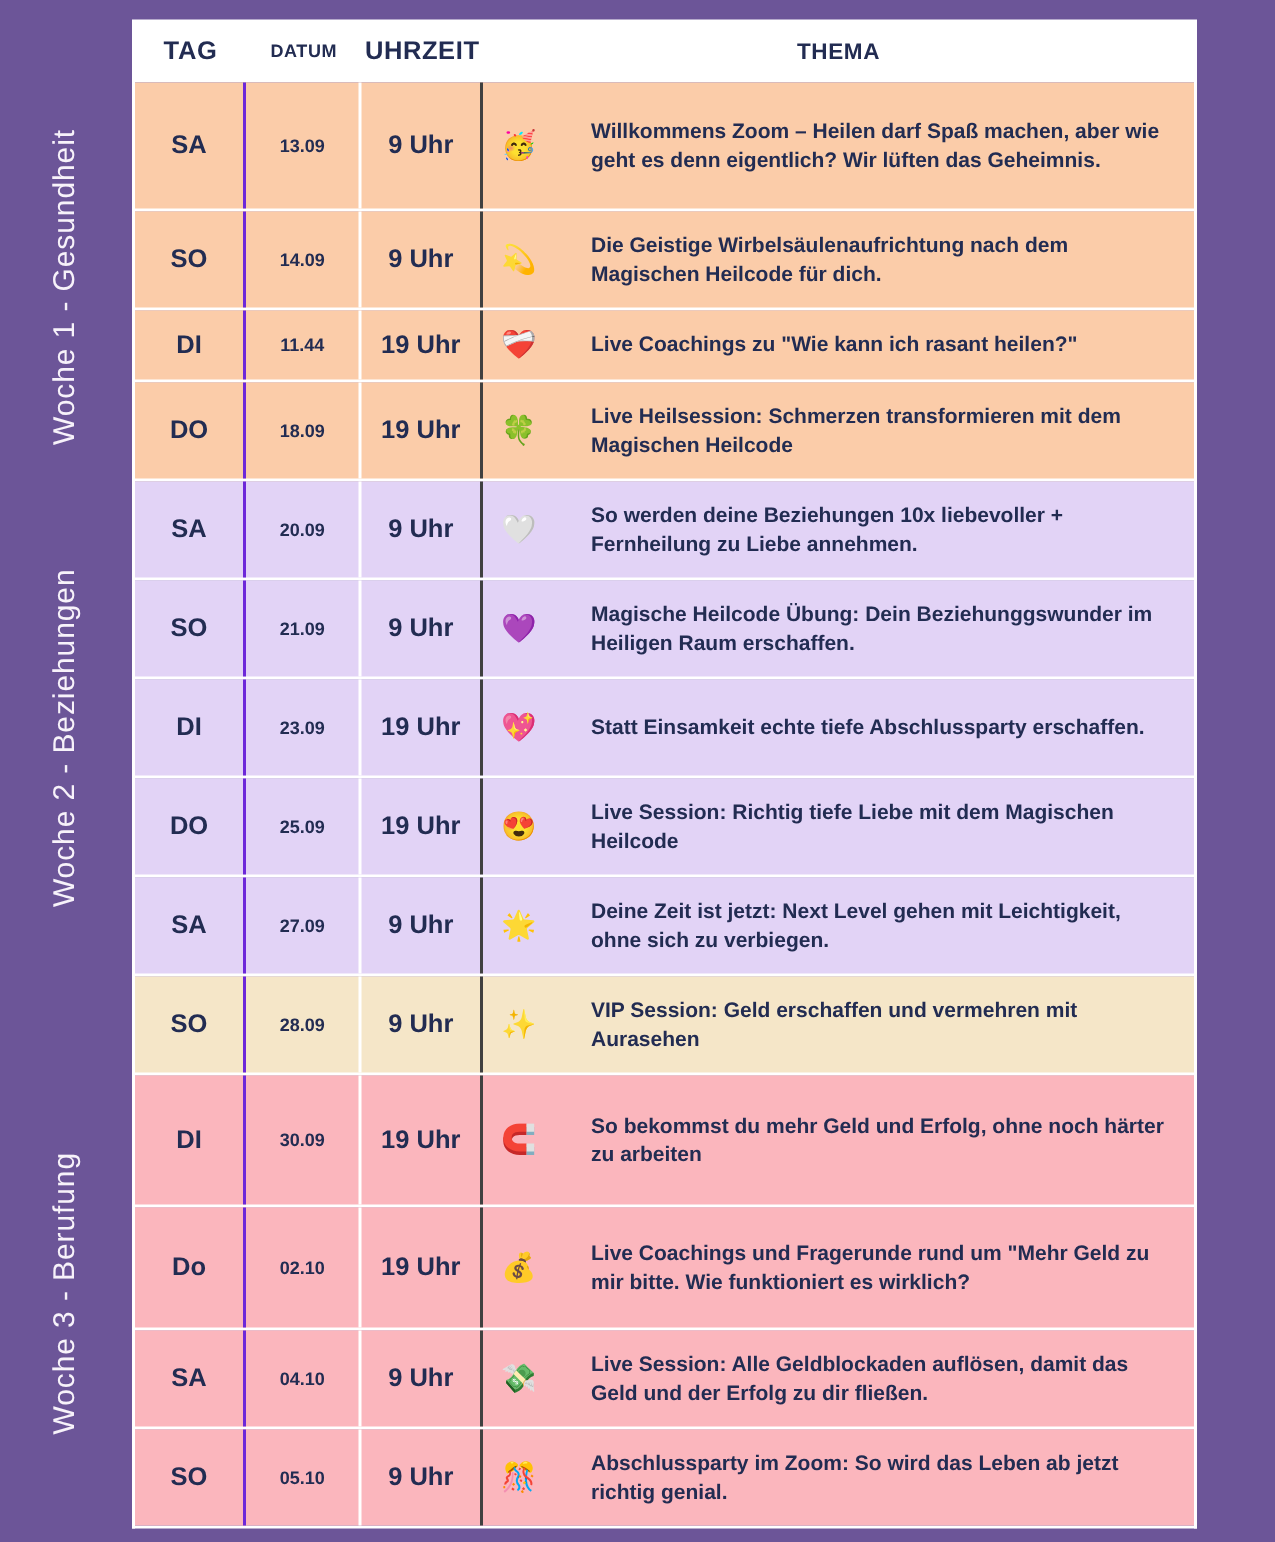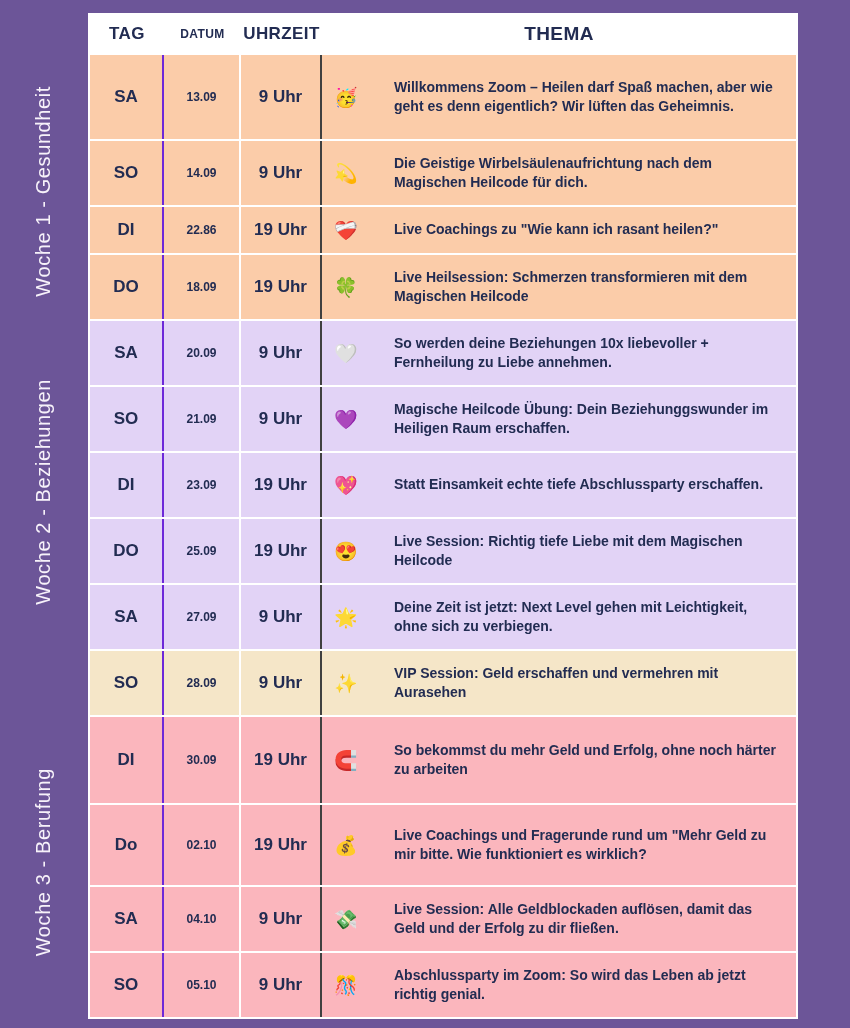--- a/index.html
+++ b/index.html
@@ -16,21 +16,21 @@
     writing-mode: vertical-rl; transform: rotate(180deg);
     color: #F7F2FA; font-size: 20px; font-weight: 500; letter-spacing: 0.6px; white-space: nowrap;
   }
   .side-label.g1 { top: 57px;  height: 268px; }
   .side-label.g2 { top: 327px; height: 330px; }
   .side-label.g3 { top: 712px; height: 300px; }
 
   
   .table-wrap { position: absolute; left: 88px; top: 13px; width: 710px; border: 2px solid #FFFFFF; border-top: none; box-sizing: border-box; }
   .thead { background: #FFFFFF; height: 42px; display: flex; align-items: center; color: #222C52; }
-  .thead .cell { font-size: 19px; font-weight: 700; letter-spacing: 0.4px; display: flex; align-items: center; justify-content: center; }
+  .thead .cell { font-size: 15px; font-weight: 700; letter-spacing: 0.4px; display: flex; align-items: center; justify-content: center; }
 
   .row { display: flex; border-bottom: 2px solid #FFFFFF; min-height: 64px; align-items: stretch; }
   .rows .row:last-child { border-bottom: none; }
   .rows .row:nth-child(1)  { min-height: 84px; }
   .rows .row:nth-child(3)  { min-height: 46px; }
   .rows .row:nth-child(11) { min-height: 86px; }
   .rows .row:nth-child(12) { min-height: 80px; }
 
   .week1 { background: #FBCCA9; }
   .week2 { background: #E2D3F6; }
@@ -88,21 +88,21 @@
         <div class="cell datum">14.09</div>
         <div class="cell uhrzeit">9 Uhr</div>
         <div class="cell thema">
           <span class="emoji">💫</span>
           <span class="topic">Die Geistige Wirbelsäulenaufrichtung nach dem Magischen Heilcode für dich.</span>
         </div>
       </div>
 
       <div class="row week1">
         <div class="cell tag">DI</div>
-        <div class="cell datum">22.86</div>
+        <div class="cell datum">11.44</div>
         <div class="cell uhrzeit">19 Uhr</div>
         <div class="cell thema">
           <span class="emoji">❤️‍🩹</span>
           <span class="topic">Live Coachings zu "Wie kann ich rasant heilen?"</span>
         </div>
       </div>
 
       <div class="row week1">
         <div class="cell tag">DO</div>
         <div class="cell datum">18.09</div>

